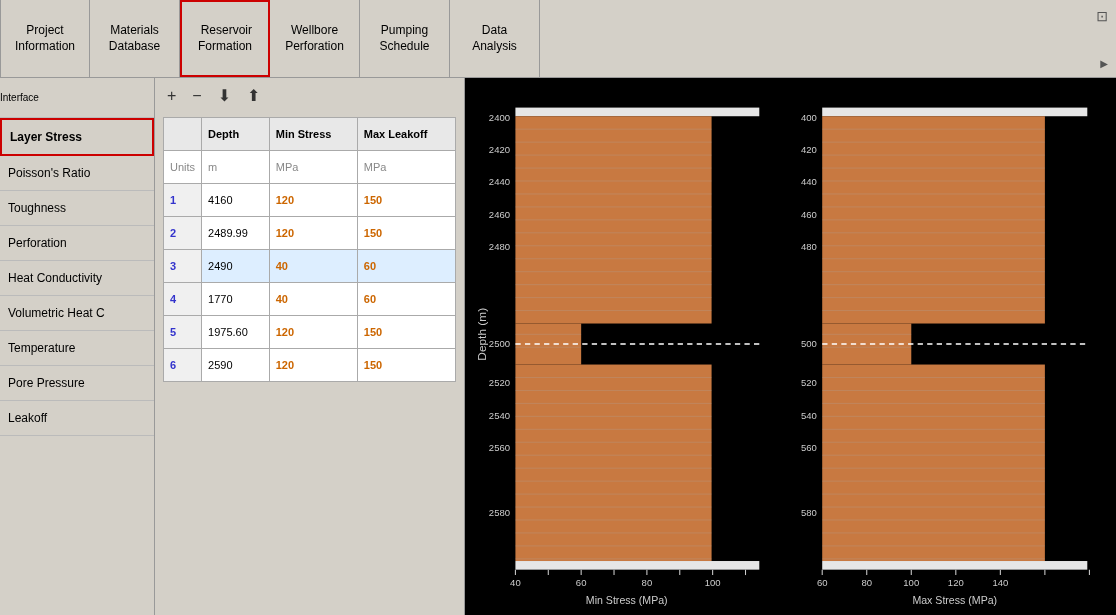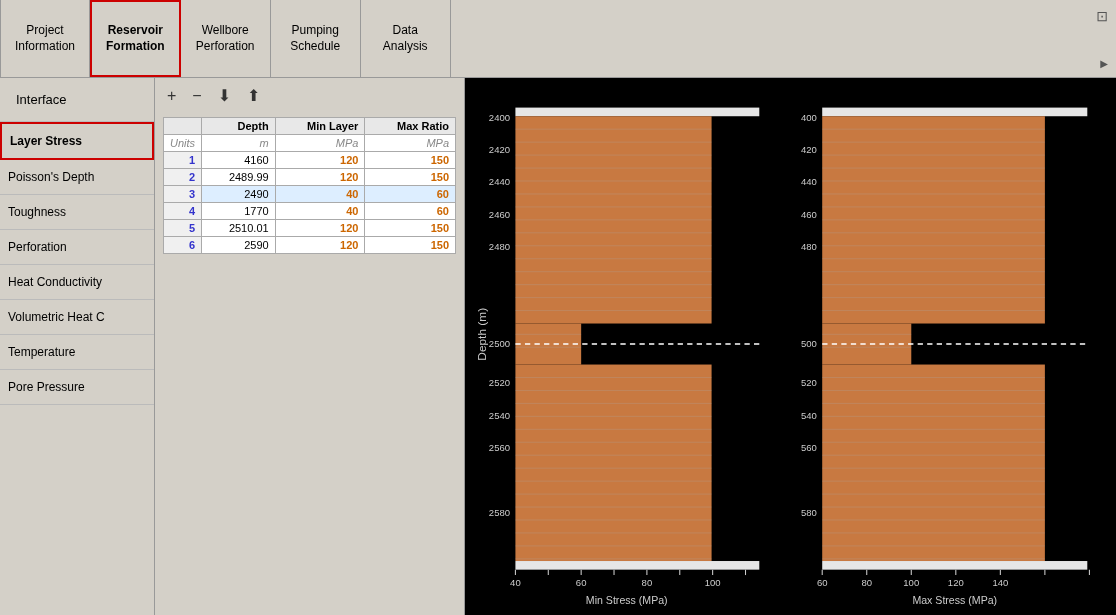--- a/index.html
+++ b/index.html
@@ -24,21 +24,22 @@
       font-size: 12px;
       border-right: 1px solid #999;
       line-height: 1.3;
       background: #d4d0c8;
       min-width: 90px;
     }
     .nav-tab:first-child { border-left: 1px solid #999; align-items: center; }
     .nav-tab.active {
       border: 2px solid #cc0000;
       background: #d4d0c8;
-      font-weight: bold;
+      font-weight: normal;
+      text-align: right;
     }
     .nav-tab-icon {
       position: absolute;
       right: 8px;
       top: 8px;
       font-size: 14px;
       color: #555;
     }
     .nav-chevron {
       position: absolute;
@@ -67,22 +68,22 @@
       cursor: pointer;
       font-size: 12px;
       background: #d4d0c8;
     }
     .sidebar-item.active-section {
       border: 2px solid #cc0000;
       font-weight: bold;
       background: #d4d0c8;
     }
     .sidebar-item.interface-item {
-      font-size: 13px;
-      padding: 14px 16px;
+      font-size: 10px;
+      padding: 14px 0;
     }
 
     
     .center-panel {
       width: 310px;
       flex-shrink: 0;
       display: flex;
       flex-direction: column;
       background: #d4d0c8;
       border-right: 1px solid #999;
@@ -107,38 +108,37 @@
       flex: 1;
     }
     .data-table {
       border-collapse: collapse;
       width: 100%;
       background: white;
       border: 1px solid #3333cc;
     }
     .data-table th, .data-table td {
       border: 1px solid #aaa;
-      padding: 2px 6px;
-      text-align: right;
+      padding: 10px 6px;
+      text-align: left;
       font-size: 11px;
     }
     .data-table .row-num {
       color: #3333cc;
       font-weight: bold;
       background: #f0f0f0;
       width: 22px;
     }
     .data-table thead th {
       background: #e8e8e8;
       font-weight: bold;
       color: #000;
     }
     .data-table .units-row td {
       color: #888;
-      font-style: italic;
     }
     .data-table td.stress-val {
       color: #cc6600;
       font-weight: bold;
     }
     .data-table td.depth-val {
       color: #000;
     }
     .data-table tr.selected-row {
       background: #ddeeff;
@@ -155,20 +155,23 @@
     }
   </style>
 </head>
 <body>
 
 <div class="top-nav">
   <div class="nav-tab">
     <span style="white-space:pre-line;">Project
 Information</span>
   </div>
+  <div class="nav-tab">
+    <span>Materials<br>Database</span>
+  </div>
   <div class="nav-tab active">
     <span>Reservoir<br>Formation</span>
   </div>
   <div class="nav-tab">
     <span>Wellbore<br>Perforation</span>
   </div>
   <div class="nav-tab">
     <span>Pumping<br>Schedule</span>
   </div>
   <div class="nav-tab">
@@ -181,57 +184,60 @@
 <div class="main-content">
 
   <div class="sidebar">
     <div class="sidebar-item interface-item">
       <span>Interface</span>
     </div>
     <div class="sidebar-item active-section">
       <span>Layer Stress</span>
     </div>
     <div class="sidebar-item">
-      <span>Poisson's Depth</span>
+      <span>Poisson's Ratio</span>
     </div>
     <div class="sidebar-item">
       <span>Toughness</span>
     </div>
     <div class="sidebar-item">
       <span>Perforation</span>
     </div>
     <div class="sidebar-item">
       <span>Heat Conductivity</span>
     </div>
     <div class="sidebar-item">
       <span>Volumetric Heat C</span>
     </div>
     <div class="sidebar-item">
       <span>Temperature</span>
     </div>
     <div class="sidebar-item">
       <span>Pore Pressure</span>
+    </div>
+    <div class="sidebar-item">
+      <span>Leakoff</span>
     </div>
   </div>
 
   <div class="center-panel">
     <div class="toolbar">
       <button class="toolbar-btn">+</button>
       <button class="toolbar-btn">−</button>
       <button class="toolbar-btn">⬇</button>
       <button class="toolbar-btn">⬆</button>
     </div>
     <div class="table-wrapper">
       <table class="data-table">
         <thead>
           <tr>
             <th></th>
             <th>Depth</th>
-            <th>Min Layer</th>
-            <th>Max Ratio</th>
+            <th>Min Stress</th>
+            <th>Max Leakoff</th>
           </tr>
         </thead>
         <tbody>
           <tr class="units-row">
             <td>Units</td>
             <td>m</td>
             <td>MPa</td>
             <td>MPa</td>
           </tr>
           <tr>
@@ -253,21 +259,21 @@
             <td class="stress-val">60</td>
           </tr>
           <tr>
             <td class="row-num">4</td>
             <td class="depth-val">1770</td>
             <td class="stress-val">40</td>
             <td class="stress-val">60</td>
           </tr>
           <tr>
             <td class="row-num">5</td>
-            <td class="depth-val">2510.01</td>
+            <td class="depth-val">1975.60</td>
             <td class="stress-val">120</td>
             <td class="stress-val">150</td>
           </tr>
           <tr>
             <td class="row-num">6</td>
             <td class="depth-val">2590</td>
             <td class="stress-val">120</td>
             <td class="stress-val">150</td>
           </tr>
         </tbody>

